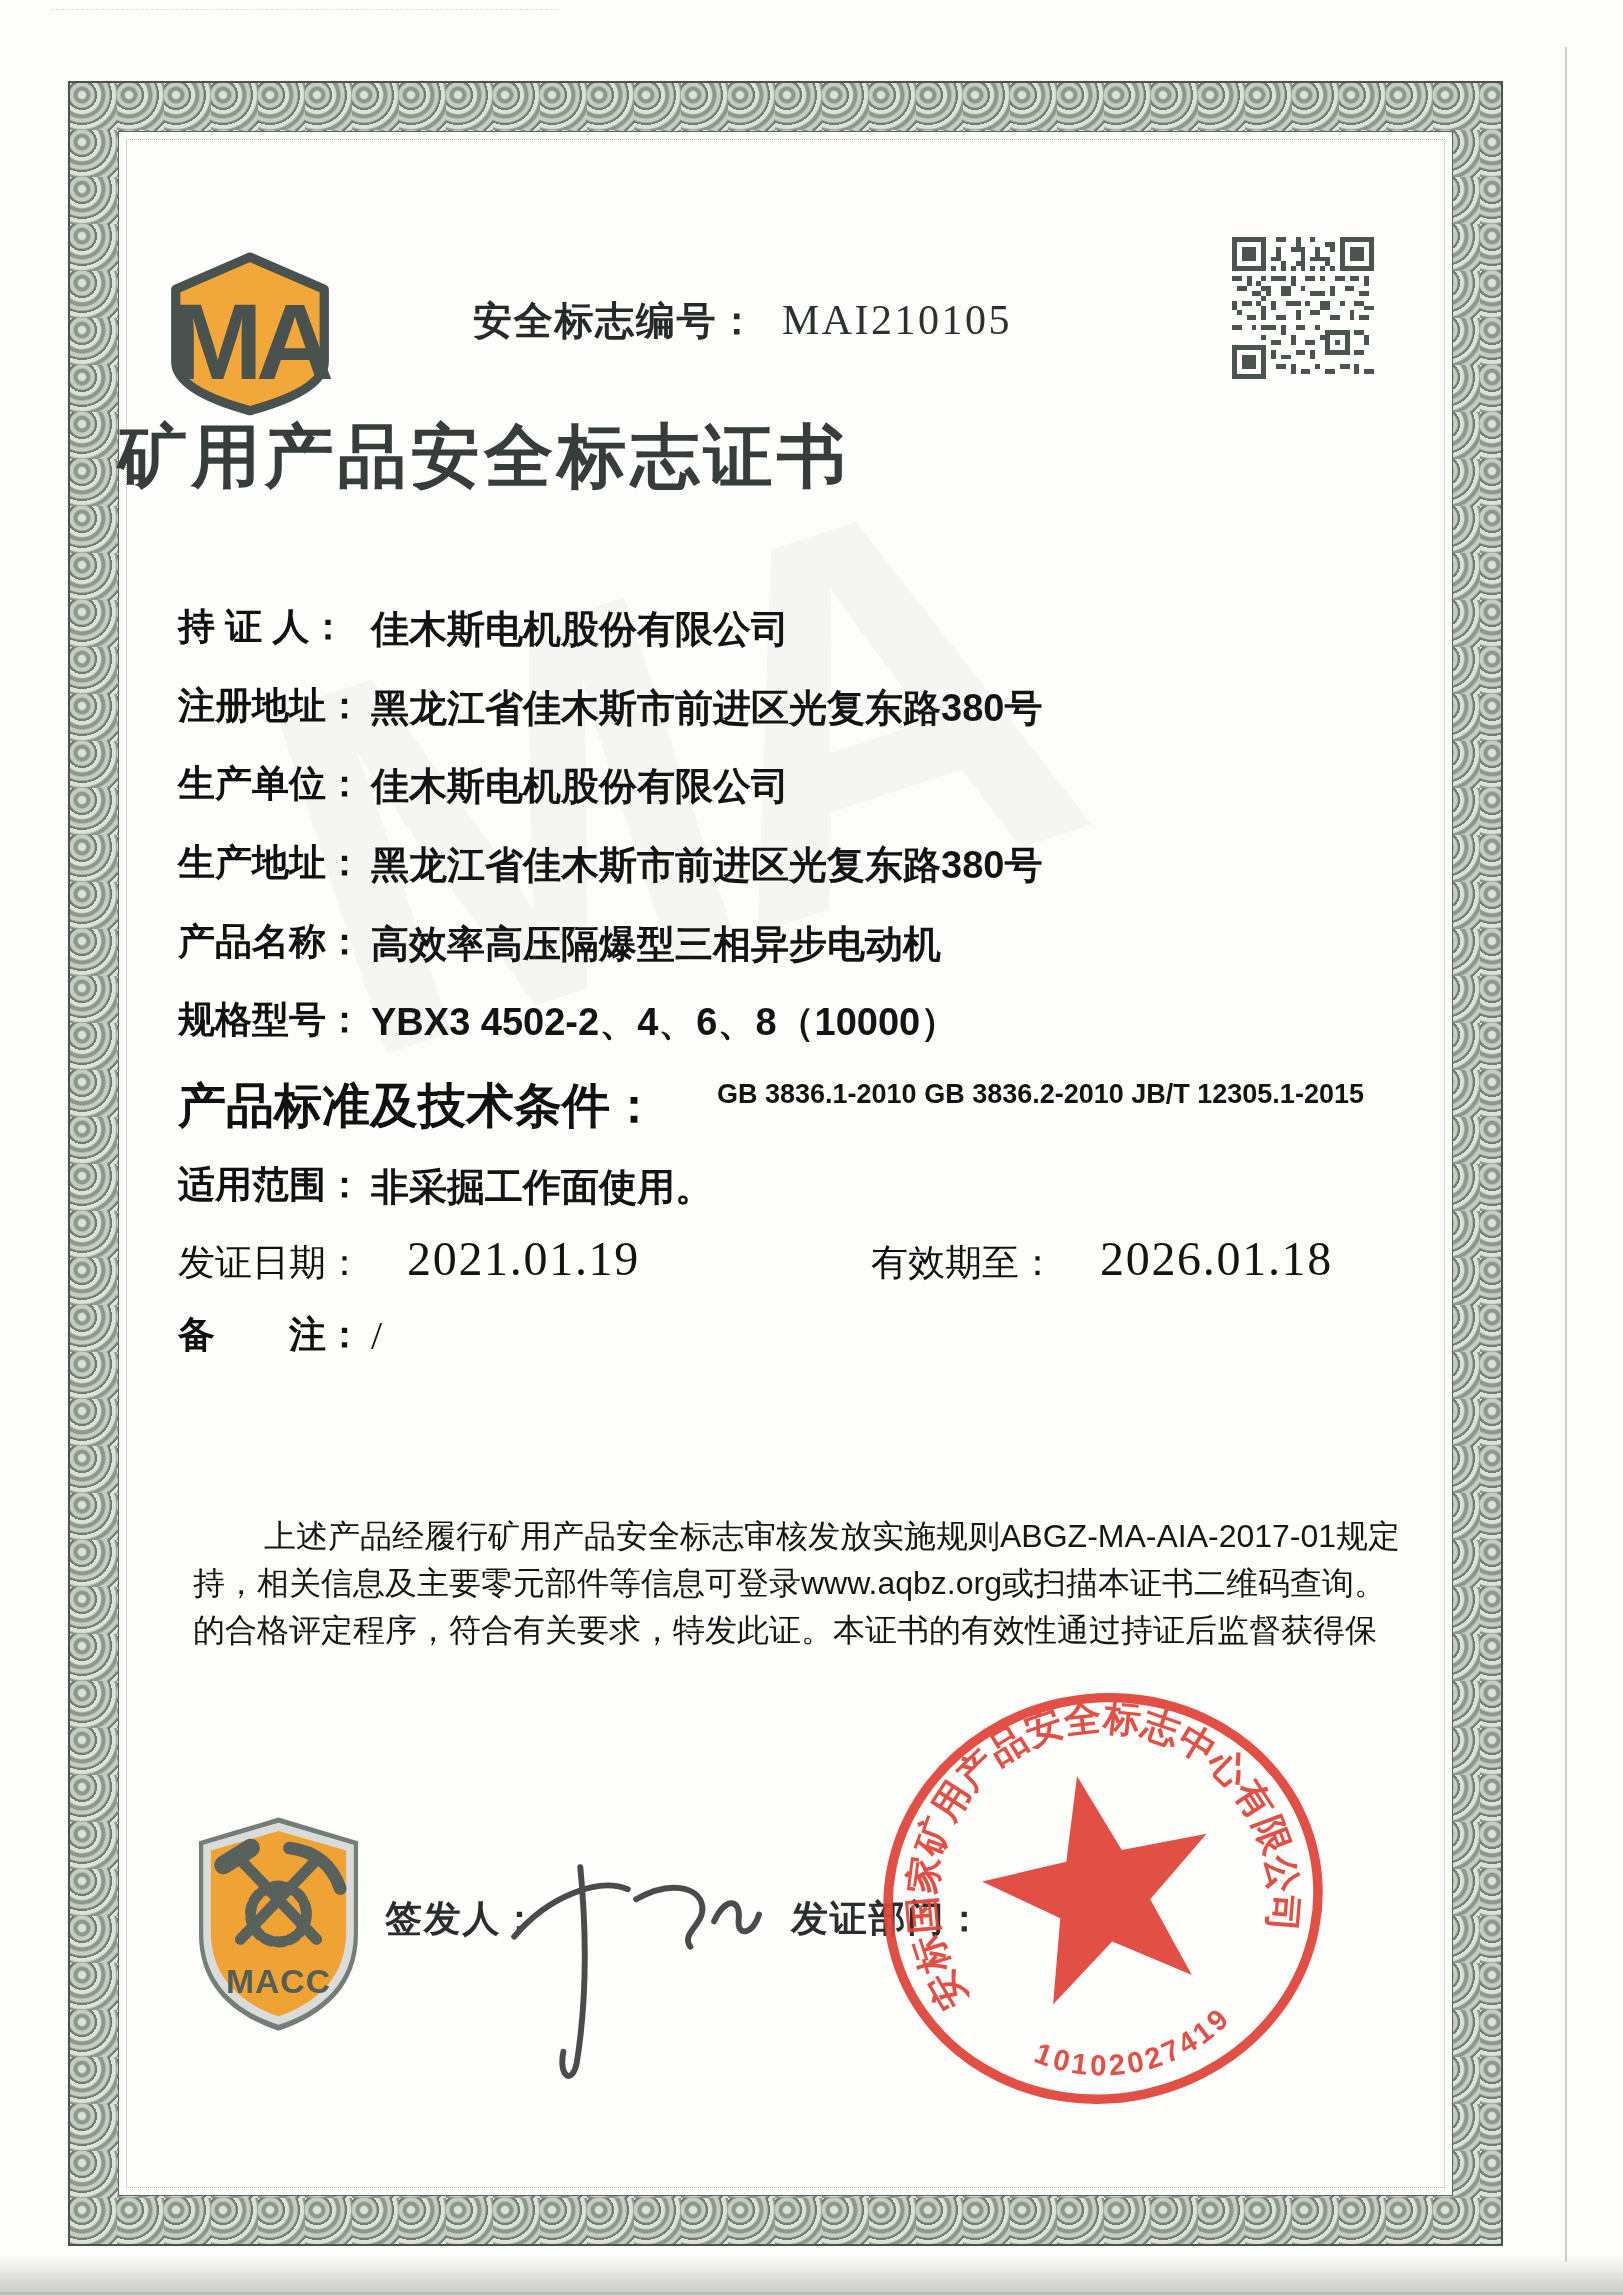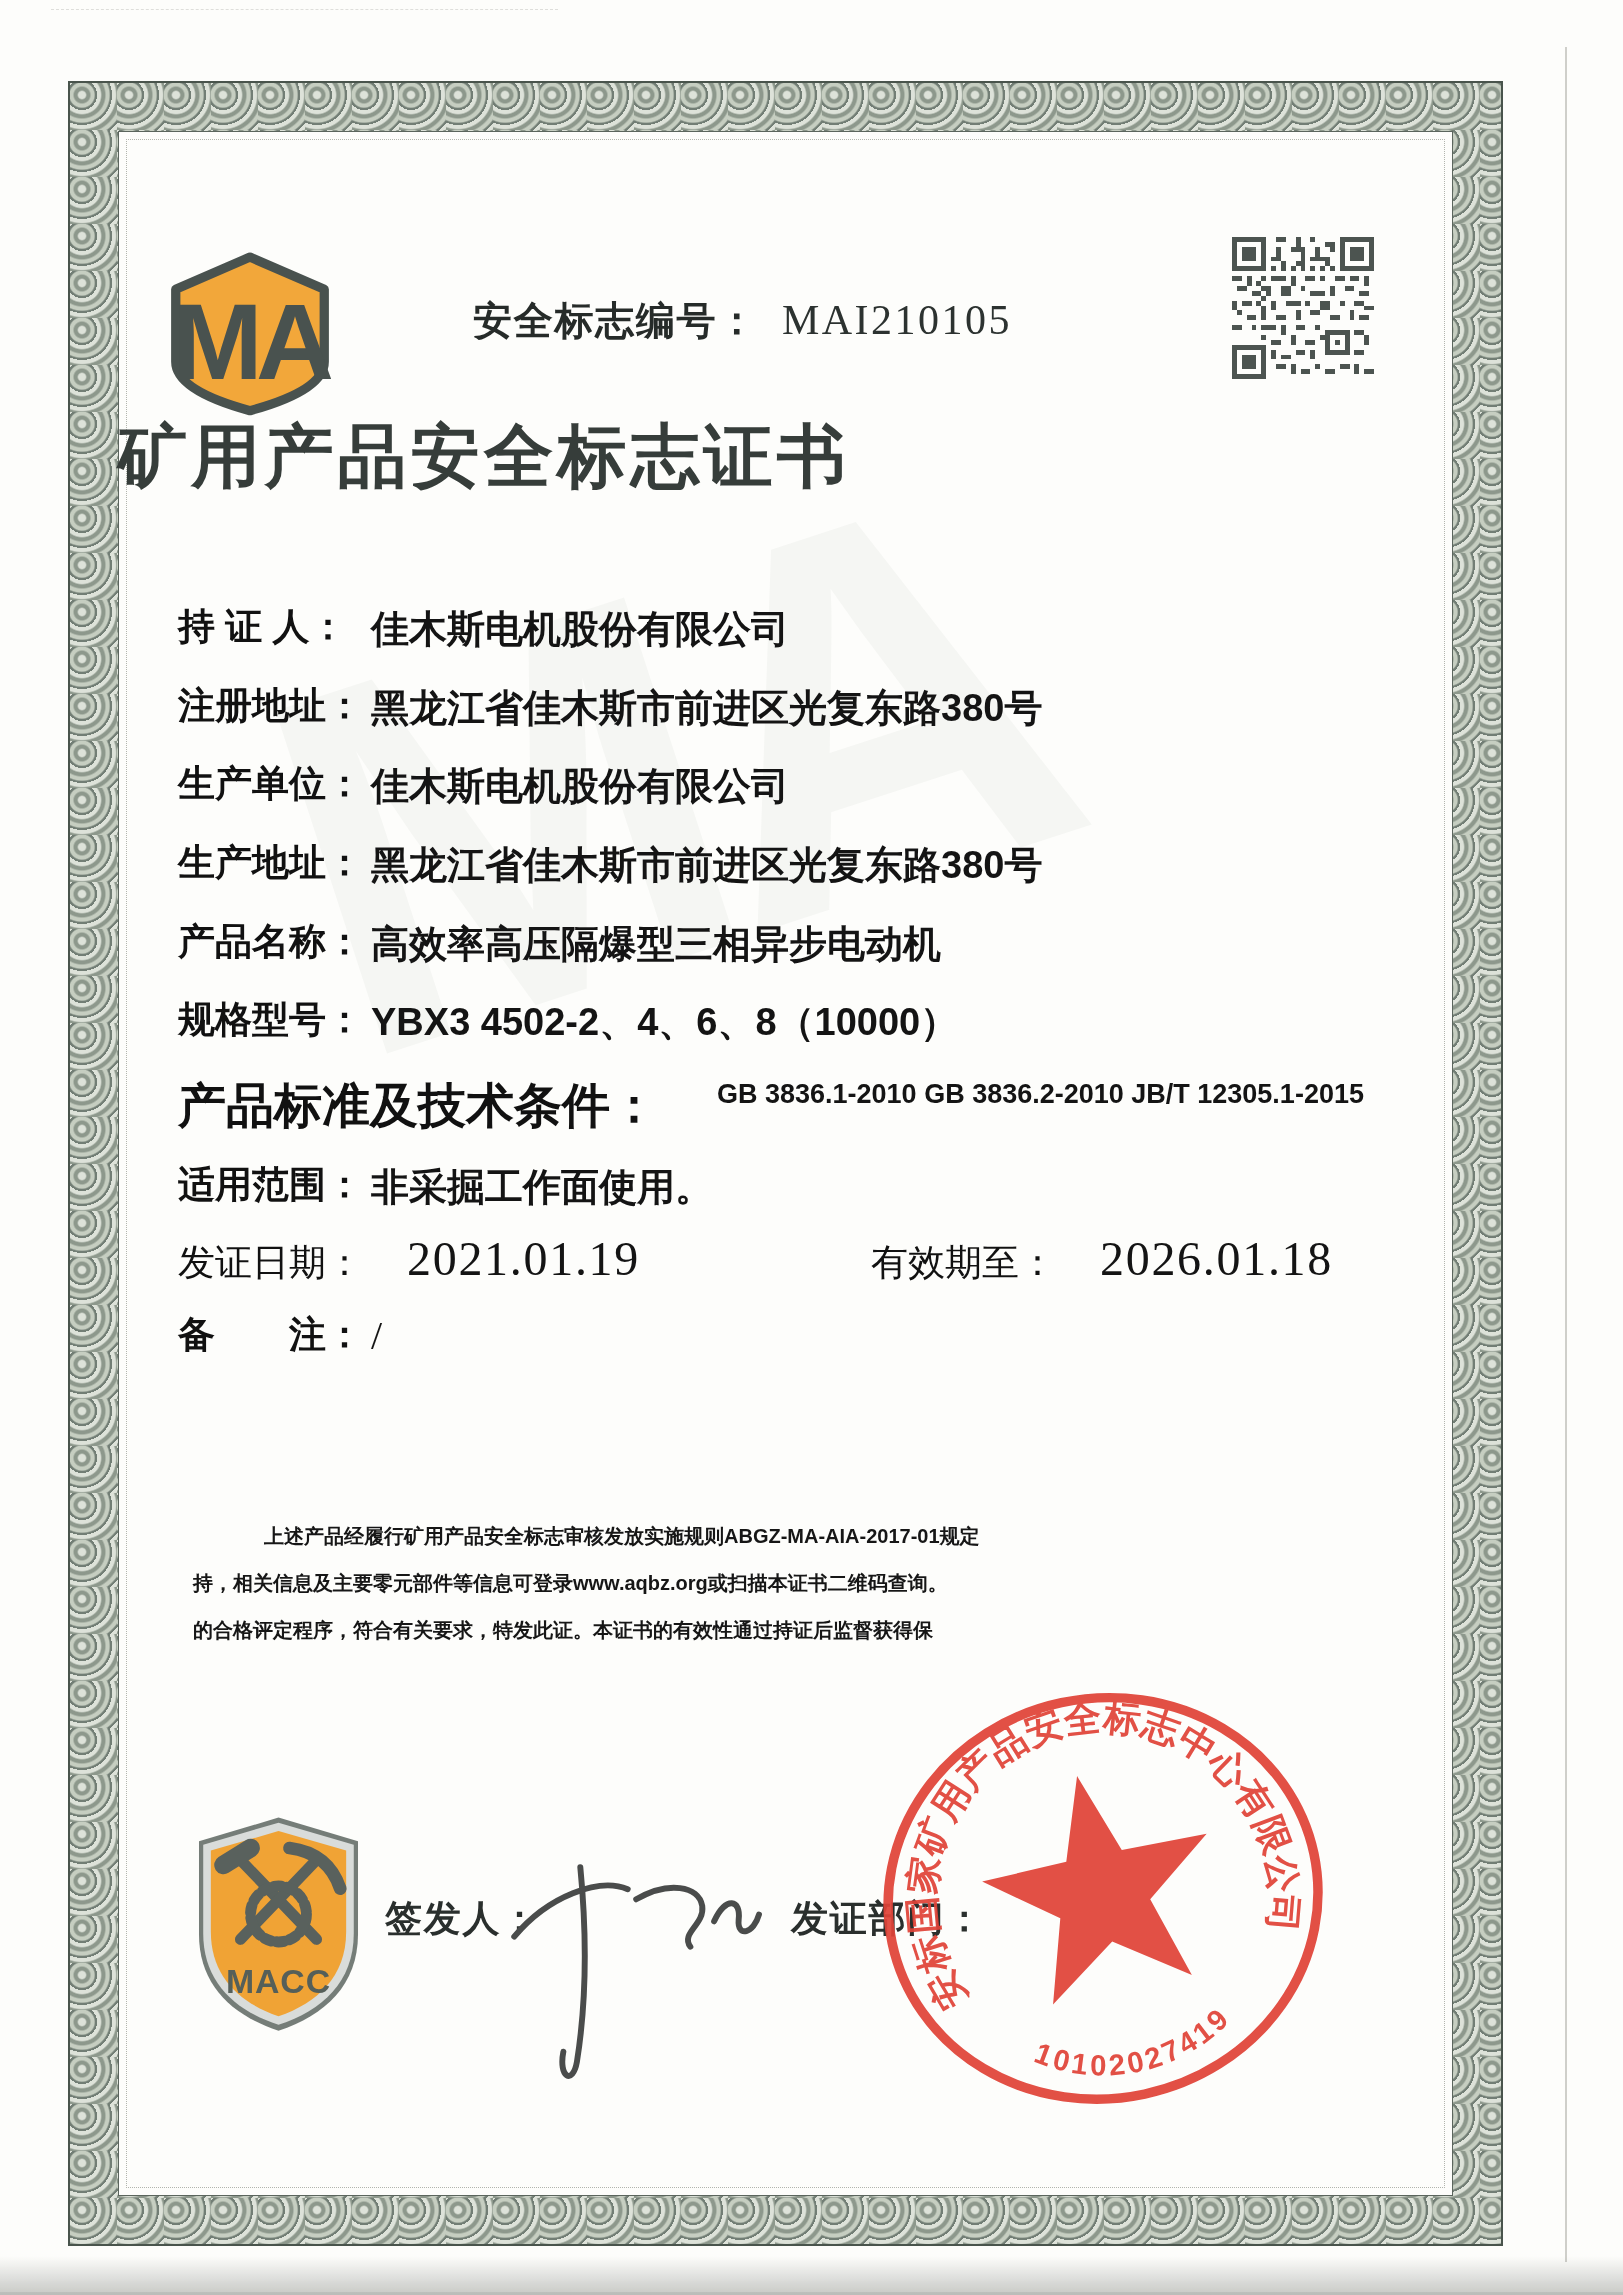--- a/index.html
+++ b/index.html
@@ -46,21 +46,21 @@
   .row .lbl{display:inline-block;font-size:37px;font-weight:bold;color:#111;vertical-align:top;}
   .row .val{position:absolute;left:193px;top:1.7px;font-size:38px;font-weight:bold;color:#141414;}
   .row .val.serifv{font-family:"Liberation Serif","DejaVu Serif",serif;font-weight:normal;font-size:40px;letter-spacing:1.7px;}
   .row.std .lbl{font-size:48px;text-align:center;}
   .row.std .val{left:539px;top:5px;font-size:27px;letter-spacing:0;}
   .datecell{position:absolute;white-space:nowrap;}
   .datecell .lbl{font-size:37px;font-weight:normal;color:#111;}
   .datecell .val{font-family:"Liberation Serif","DejaVu Serif",serif;font-size:48px;color:#141414;letter-spacing:1.7px;margin-left:44px;}
 
   
-  .statement{position:absolute;left:193px;top:1513px;width:1268px;font-size:20px;font-weight:bold;
+  .statement{position:absolute;left:193px;top:1513px;width:1268px;font-size:32px;font-weight:normal;
         color:#161616;line-height:47px;}
   .statement .ln{white-space:nowrap;}
   .statement .ln.first{text-indent:71px;}
 
   
   .macc{position:absolute;left:188px;top:1814px;width:181px;height:222px;}
   .signer{position:absolute;left:385px;top:1894px;font-size:37px;font-weight:bold;color:#2a2f2d;letter-spacing:1.7px;}
   .signature{position:absolute;left:499px;top:1818px;width:271px;height:271px;}
   .dept{position:absolute;left:791px;top:1894px;font-size:37px;font-weight:bold;color:#2a2f2d;letter-spacing:1.7px;}
   .seal{position:absolute;left:875px;top:1687px;width:457px;height:427px;transform:rotate(-12deg);opacity:.93;}

